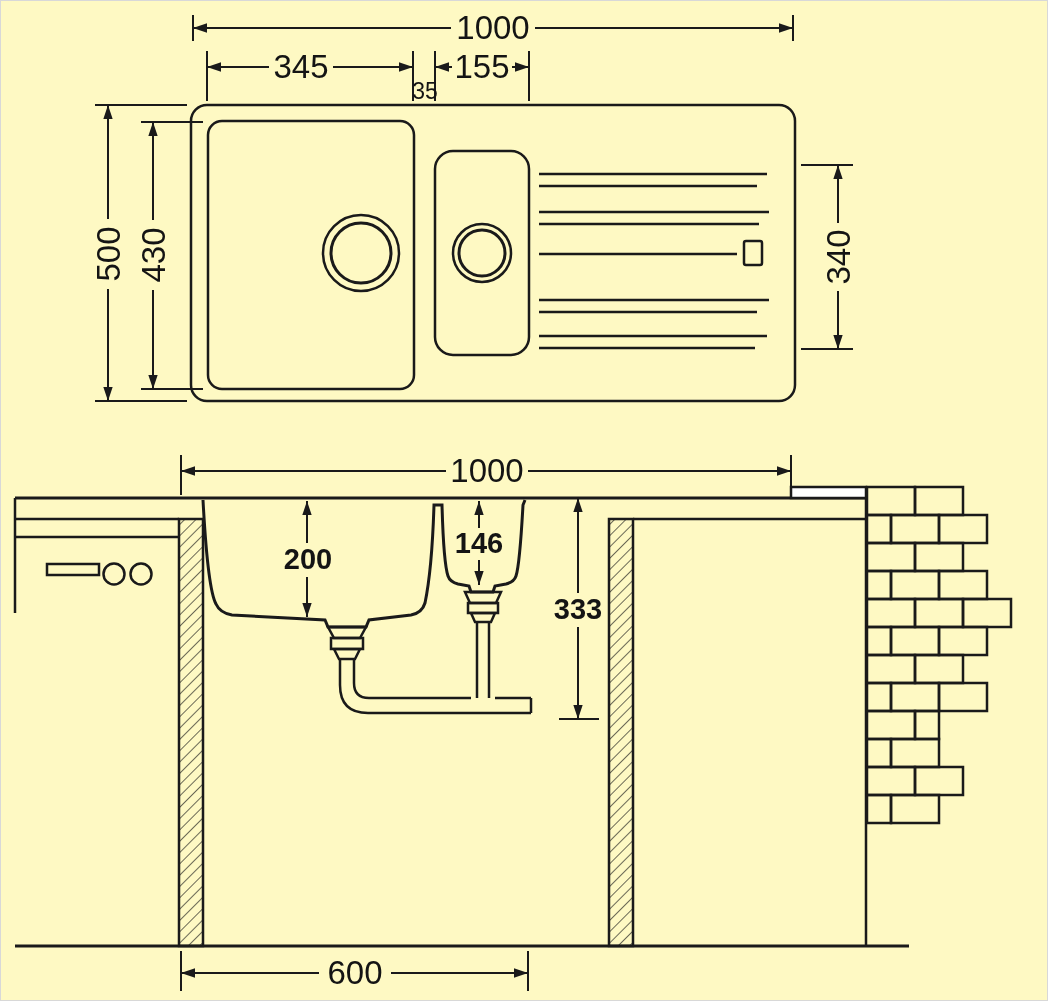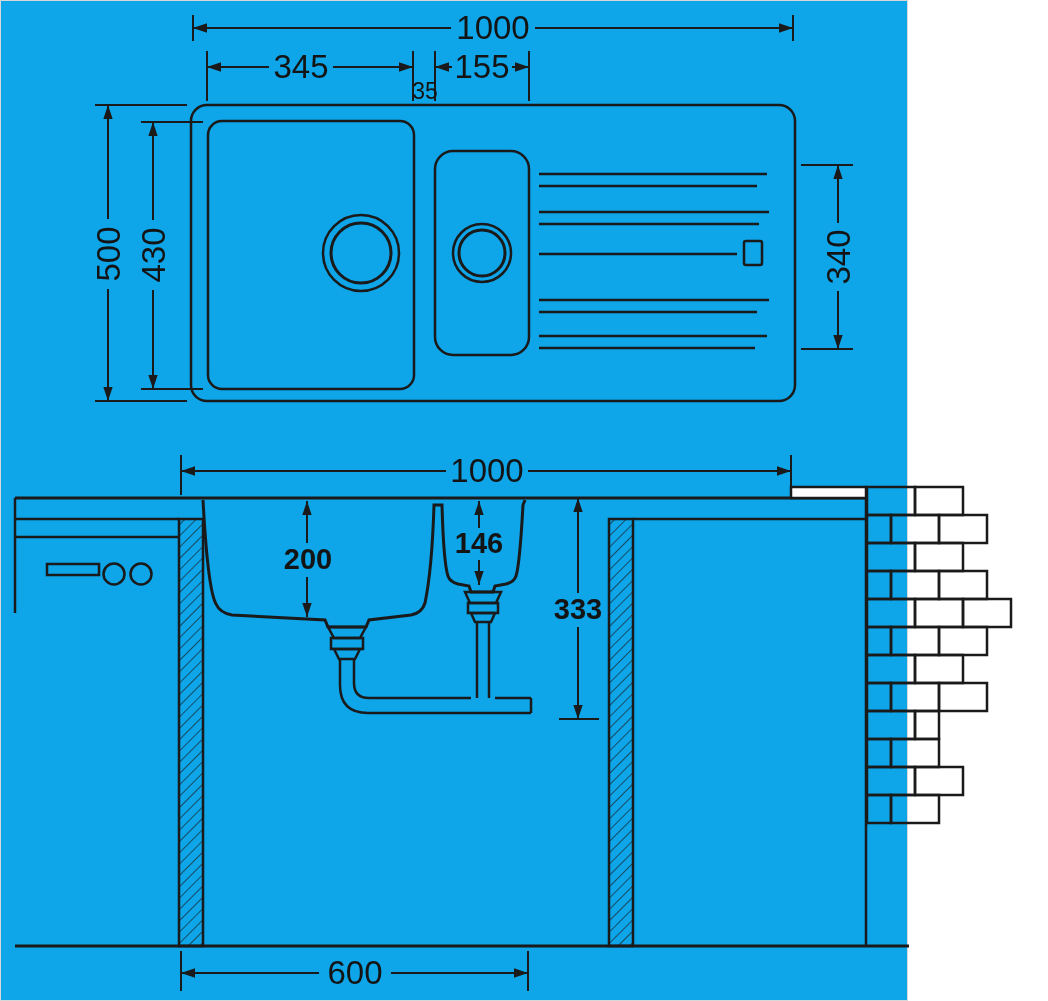--- a/index.html
+++ b/index.html
@@ -1,18 +1,18 @@
 <!DOCTYPE html>
 <html><head>
 <meta charset="utf-8">
 <style>
   html,body{margin:0;padding:0;background:#ffffff;}
   .canvas{
-    position:relative;width:908px;height:1001px;box-sizing:border-box;
-    background:#0ea5e9;border:1px solid #d8d8d8;
+    position:relative;width:1048px;height:1001px;box-sizing:border-box;
+    background:#fef9c3;border:1px solid #d8d8d8;
     font-family:"Liberation Sans", sans-serif;
   }
   svg{display:block;}
   .ln{stroke:#1a1a1a;fill:none;}
   .s2{stroke-width:2;}
   .s25{stroke-width:2.5;}
   .s3{stroke-width:3;}
   .fillw{fill:#ffffff;}
   .hatched{fill:url(#hatch);stroke:#1a1a1a;stroke-width:2.5;}
   text{fill:#141414;font-family:"Liberation Sans", sans-serif;}

